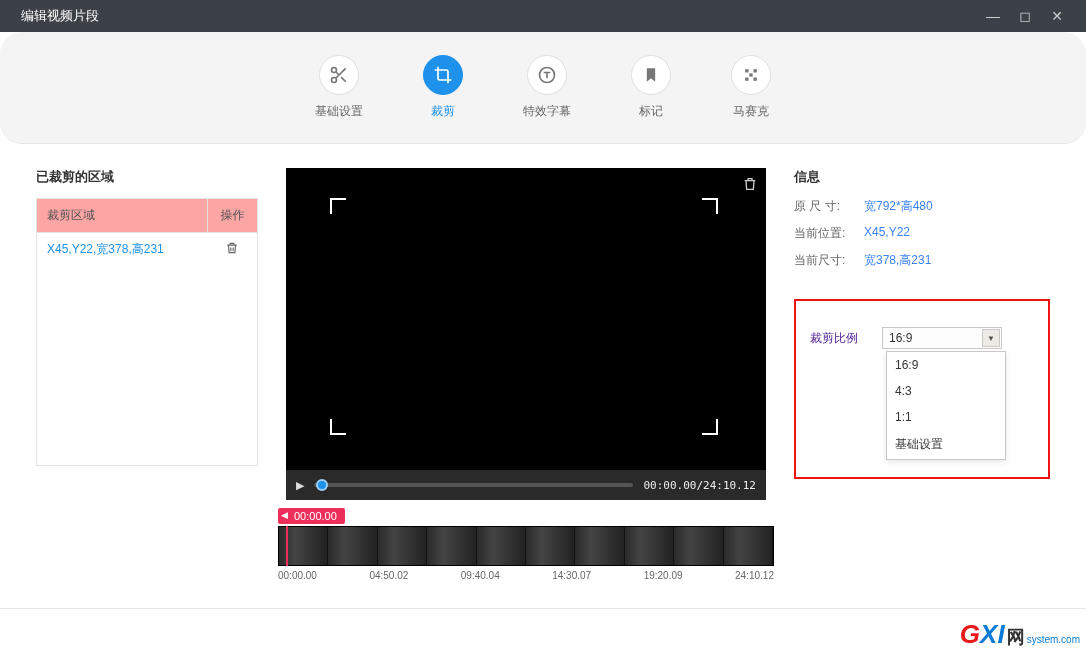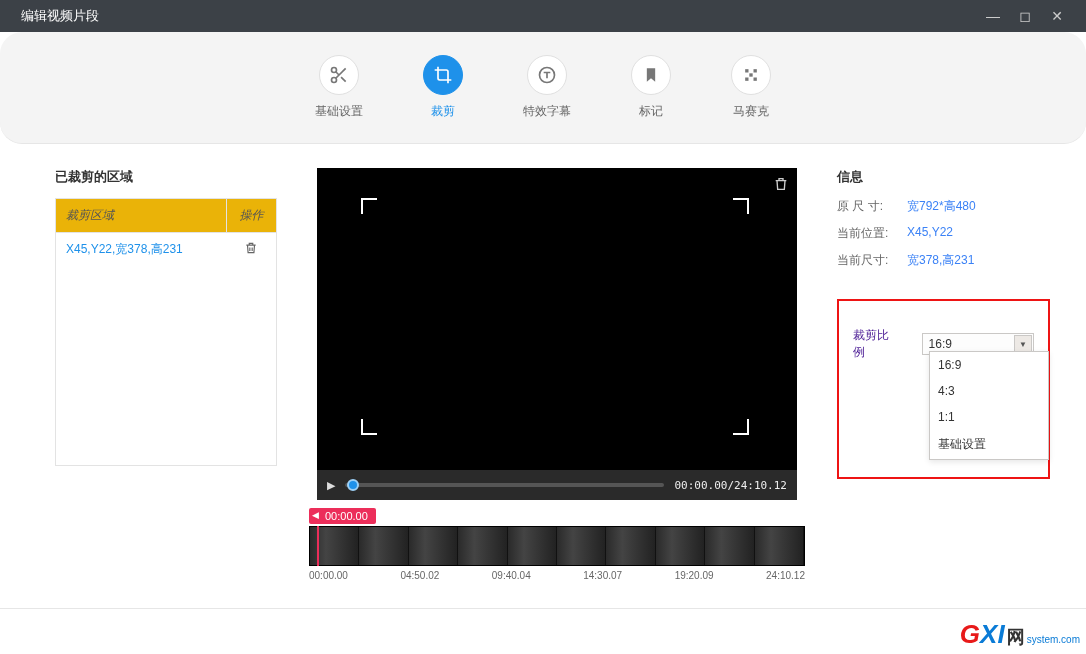--- a/index.html
+++ b/index.html
@@ -8,25 +8,25 @@
 .titlebar .title { flex: 1; font-size: 13px; }
 .win-controls { display: flex; gap: 16px; }
 .win-controls span { cursor: pointer; font-size: 14px; color: #ccc; display: inline-flex; width: 16px; justify-content: center; }
 .tabbar { height: 112px; background: #f4f4f4; display: flex; justify-content: center; align-items: center; gap: 60px; border-bottom: 1px solid #e6e6e6; border-radius: 22px; }
 .tab { display: flex; flex-direction: column; align-items: center; gap: 8px; cursor: pointer; }
 .tab .circle { width: 40px; height: 40px; border-radius: 20px; background: #fff; display: flex; align-items: center; justify-content: center; border: 1px solid #e0e0e0; }
 .tab.active .circle { background: #1e91ea; border-color: #1e91ea; }
 .tab .label { color: #666; font-size: 12px; }
 .tab.active .label { color: #1e91ea; }
 .tab .circle svg { width: 20px; height: 20px; }
-.main { padding: 24px 36px 0 55px; display: flex; gap: 40px; }
+.main { padding: 24px 36px 0 36px; display: flex; gap: 28px; }
 .left { width: 222px; }
 .section-title { font-size: 13px; color: #333; font-weight: bold; margin-bottom: 12px; }
 .table { border: 1px solid #e3e3e3; }
-.table .thead { display: flex; background: #eab308; border-bottom: 1px solid #e3e3e3; font-style: italic; }
+.table .thead { display: flex; background: #fca5a5; border-bottom: 1px solid #e3e3e3; }
 .table .th { padding: 8px 10px; color: #555; font-size: 12px; }
 .table .th.col1 { flex: 1; }
 .table .th.col2 { width: 50px; border-left: 1px solid #e3e3e3; text-align: center; }
 .table .tbody { height: 232px; }
 .table .row { display: flex; align-items: center; padding: 8px 10px; }
 .table .row .cell1 { flex: 1; color: #1e91ea; cursor: pointer; }
 .table .row .cell2 { width: 30px; text-align: center; color: #666; cursor: pointer; }
 .center { width: 480px; }
 .preview { position: relative; width: 480px; height: 302px; background: #000; }
 .preview .trash { position: absolute; top: 8px; right: 8px; color: #ccc; cursor: pointer; }

